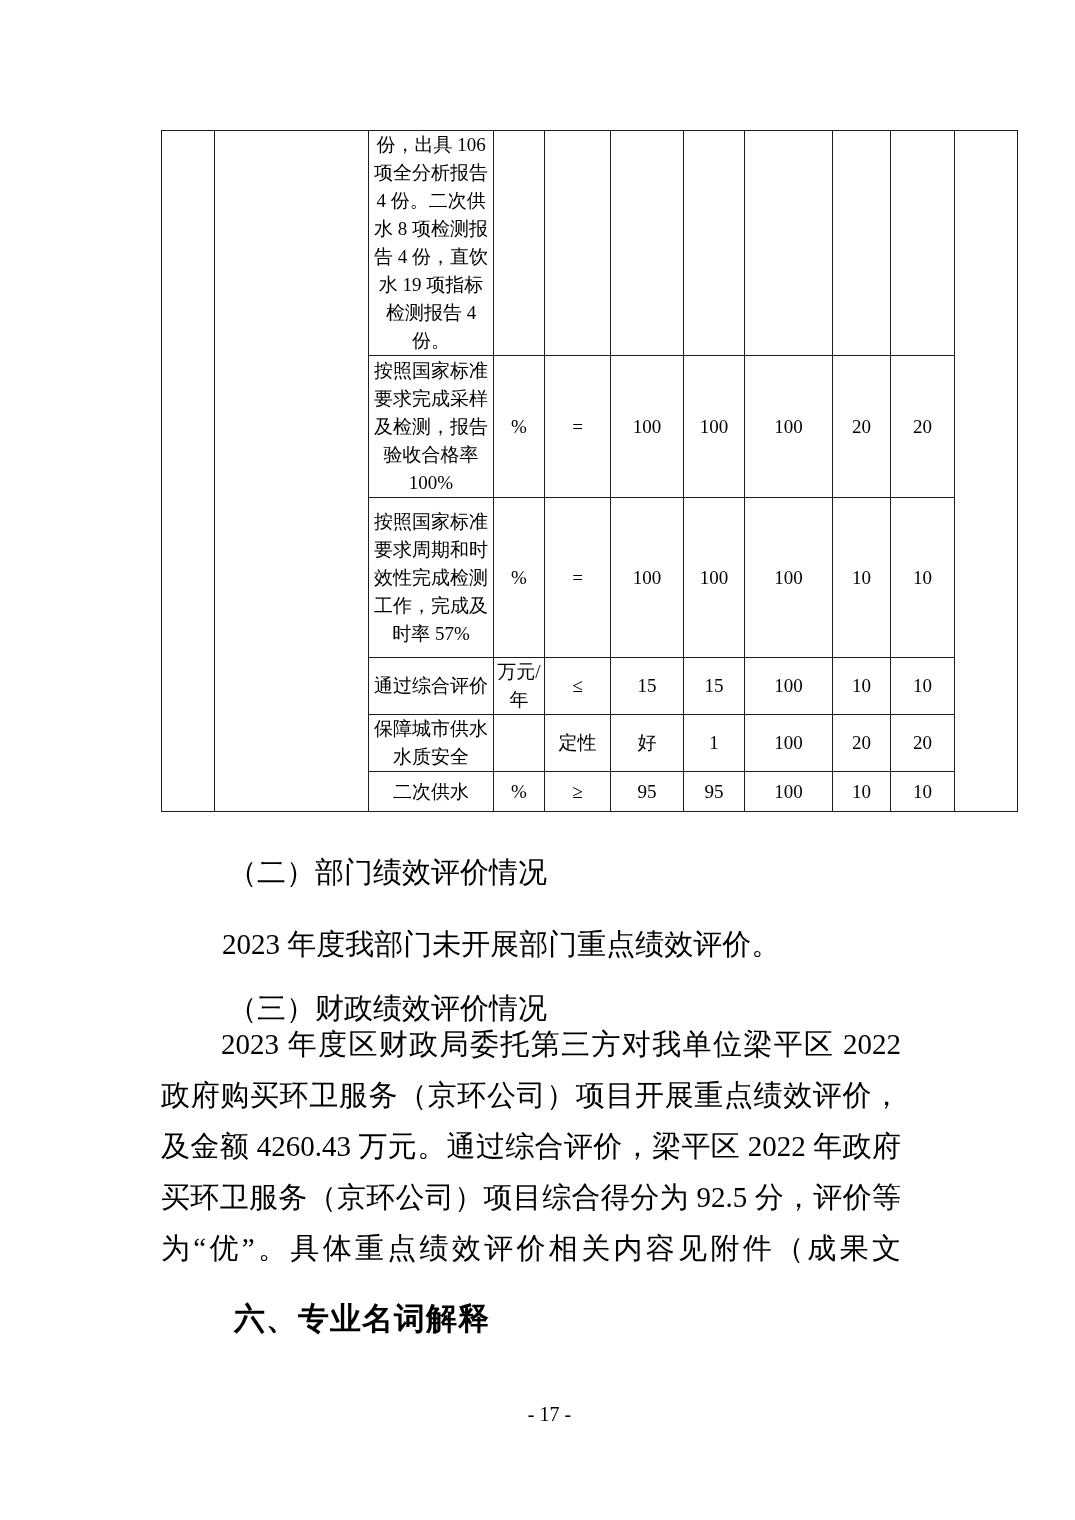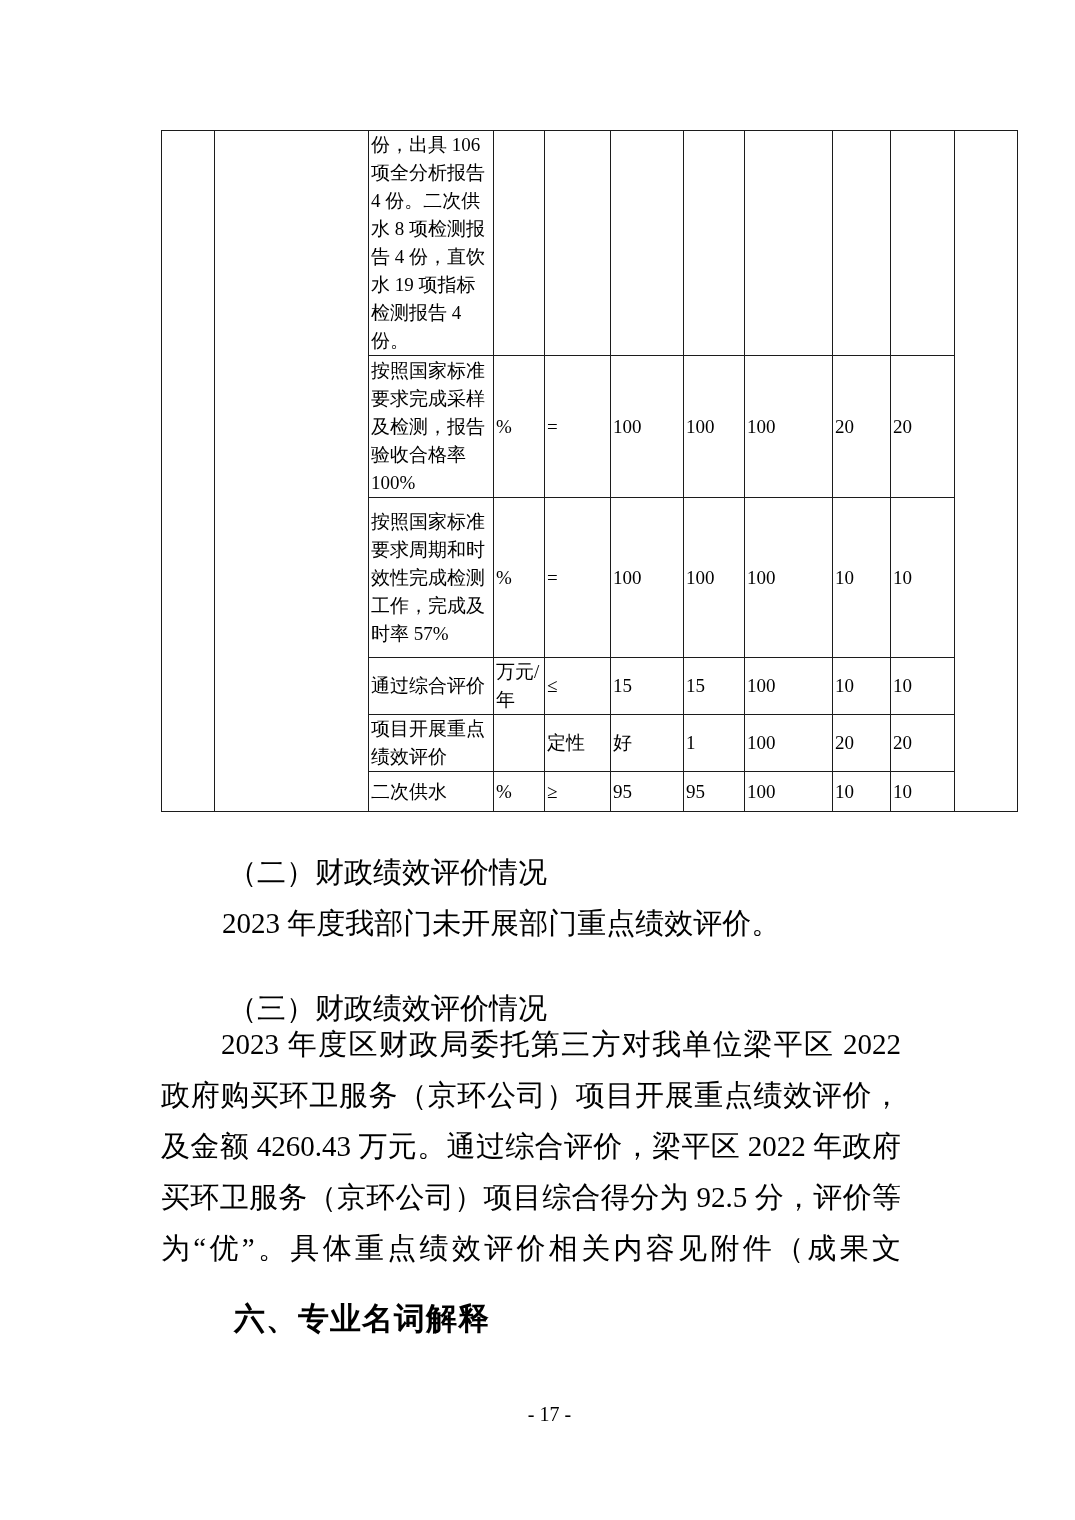--- a/index.html
+++ b/index.html
@@ -16,38 +16,39 @@
   table.perf{
     position:absolute;
     left:161px;
     top:130px;
     width:856px;
     border-collapse:collapse;
     table-layout:fixed;
   }
   table.perf td{
     border:1.5px solid #1c1c1c;
+    text-align:center;
     vertical-align:middle;
     font-size:19px;
     line-height:28px;
     padding:0 2px;
     overflow:hidden;
   }
   td.cell-right-empty{border-bottom:none;}
   td.cell-unit{padding:0 3px;word-break:break-all;}
   td.cell-indicator{padding:0 4px;}
   
   .sec{
     position:absolute;
     font-size:29px;
     line-height:40px;
     white-space:nowrap;
   }
   .h2{left:228px;top:852px;}
-  .p2{left:222px;top:903px;}
+  .p2{left:222px;top:924px;}
   .h3{left:228px;top:988px;}
   .para{
     position:absolute;
     left:161px;
     top:1019px;
     width:740px;
     font-size:29px;
     line-height:51px;
   }
   .pline{
@@ -136,21 +137,21 @@
       <td class="cell-indicator">通过综合评价</td>
       <td class="cell-unit">万元/年</td>
       <td>≤</td>
       <td>15</td>
       <td>15</td>
       <td>100</td>
       <td>10</td>
       <td>10</td>
     </tr>
     <tr style="height:56px">
-      <td class="cell-indicator">项目开展重点绩效评价</td>
+      <td class="cell-indicator">保障城市供水水质安全</td>
       <td class="cell-unit"></td>
       <td>定性</td>
       <td>好</td>
       <td>1</td>
       <td>100</td>
       <td>20</td>
       <td>20</td>
     </tr>
     <tr style="height:40px">
       <td class="cell-indicator">二次供水</td>
@@ -158,21 +159,21 @@
       <td>≥</td>
       <td>95</td>
       <td>95</td>
       <td>100</td>
       <td>10</td>
       <td>10</td>
     </tr>
   </tbody>
     </table>
 
-  <div class="sec h2">（二）财政绩效评价情况</div>
+  <div class="sec h2">（二）部门绩效评价情况</div>
   <div class="sec p2">2023 年度我部门未开展部门重点绩效评价。</div>
   <div class="sec h3">（三）财政绩效评价情况</div>
 
   <div class="para">
     <div class="pline first">2023 年度区财政局委托第三方对我单位梁平区 2022 年</div>
     <div class="pline">政府购买环卫服务（京环公司）项目开展重点绩效评价，涉</div>
     <div class="pline">及金额 4260.43 万元。通过综合评价，梁平区 2022 年政府购</div>
     <div class="pline">买环卫服务（京环公司）项目综合得分为 92.5 分，评价等级</div>
     <div class="pline">为“优”。具体重点绩效评价相关内容见附件（成果文件）。</div>
   </div>

